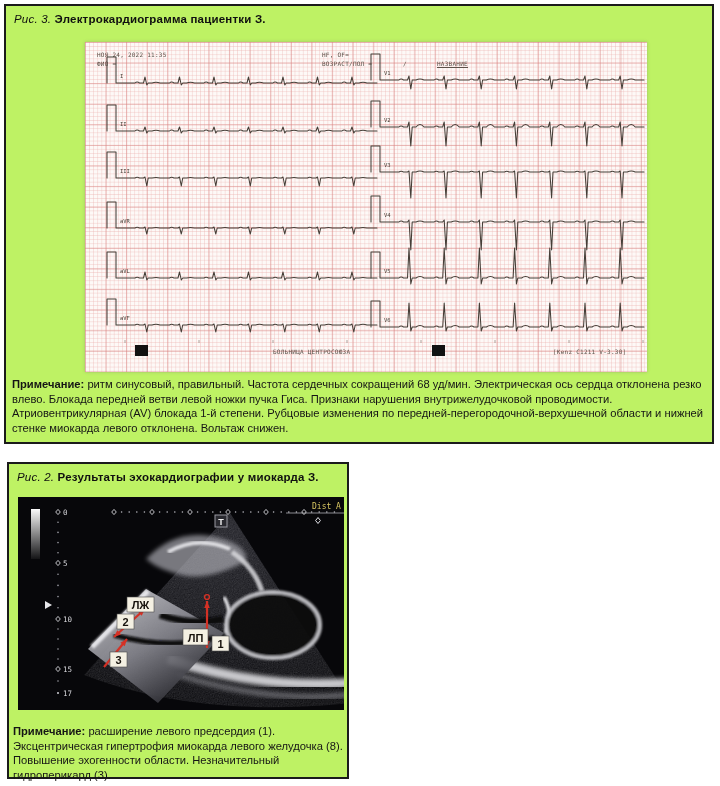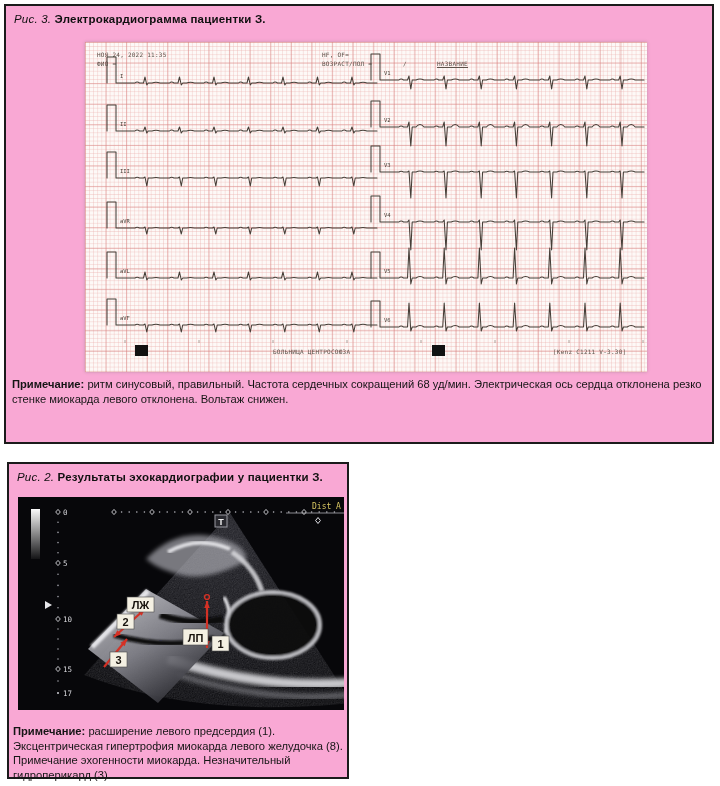--- a/index.html
+++ b/index.html
@@ -1,20 +1,20 @@
 <!DOCTYPE html>
 <html><head>
 <meta charset="utf-8">
 <style>
   html,body{margin:0;padding:0;}
   body{
     width:720px;height:786px;position:relative;background:#ffffff;
     font-family:"Liberation Sans",sans-serif;color:#141414;
   }
-  .panel{position:absolute;background:#f9a8d4;border:2px solid #1b1b1b;}
+  .panel{position:absolute;background:#bef264;border:2px solid #1b1b1b;}
   #panel3{left:4px;top:4px;width:706px;height:436px;}
   #panel4{left:7px;top:462px;width:338px;height:313px;}
   .caption{position:absolute;left:8px;top:7px;font-size:11.5px;letter-spacing:.2px;color:#101010;white-space:nowrap;}
   .cap-label{font-style:italic;font-weight:500;}
   .cap-title{font-weight:700;}
   
   #ecgPaper{
     position:absolute;left:79px;top:36px;width:562px;height:330px;
     background-color:#fdf9f7;
     background-image:
@@ -92,28 +92,30 @@
       </svg>
 
     <div class="mtext" style="left:188px;top:306px;">БОЛЬНИЦА ЦЕНТРОСОЮЗА</div>
     <div class="mtext" style="left:468px;top:306px;">[Kenz C1211 V-3.30]</div>
     <div class="sq" style="left:50px;top:303px;"></div>
     <div class="sq" style="left:347px;top:303px;"></div>
   </div>
 
   <div class="note" style="left:6px;top:371px;width:696px;">
     <div class="nline"><b>Примечание:</b> <span>ритм синусовый, правильный. Частота сердечных сокращений 68 уд/мин. Электрическая ось сердца отклонена резко</span></div>
+    <div class="nline">влево. Блокада передней ветви левой ножки пучка Гиса. Признаки нарушения внутрижелудочковой проводимости.</div>
+    <div class="nline">Атриовентрикулярная (AV) блокада 1-й степени. Рубцовые изменения по передней-перегородочной-верхушечной области и нижней</div>
     <div class="nline">стенке миокарда левого отклонена. Вольтаж снижен.</div>
   </div>
 </div>
 
 <div class="panel" id="panel4">
   <div class="caption">
     <span class="cap-label">Рис. 2.</span>
-    <span class="cap-title">Результаты эхокардиографии у пациентки З.</span>
+    <span class="cap-title">Результаты эхокардиографии у миокарда З.</span>
   </div>
 
   <div id="echoWrap">
     <svg id="echoSvg" width="326" height="213" viewBox="0 0 326 213">
       <defs>
         <linearGradient id="grayBar" x1="0" y1="0" x2="0" y2="1">
           <stop offset="0" stop-color="#fafafa"></stop>
             <stop offset="1" stop-color="#141416"></stop>
         </linearGradient>
         <radialGradient id="fanGrad" cx="0.55" cy="0.1" r="1">
@@ -239,16 +241,16 @@
           <text x="177.5" y="144.5" text-anchor="middle" font-size="11" font-weight="bold" fill="#17120d" font-family="Liberation Sans, sans-serif">ЛП</text>
           <rect x="194" y="139" width="17" height="15" fill="#f4f0e3" stroke="#4a4a4a" stroke-width="0.6"></rect>
           <text x="202.5" y="150.5" text-anchor="middle" font-size="11" font-weight="bold" fill="#17120d" font-family="Liberation Sans, sans-serif">1</text>
         </g>
     </svg>
   </div>
 
   <div class="note" style="left:4px;top:252px;width:330px;margin-top:8px;">
     <div class="nline"><b>Примечание:</b> <span>расширение левого предсердия (1).</span></div>
     <div class="nline">Эксцентрическая гипертрофия миокарда левого желудочка (8).</div>
-    <div class="nline">Примечание эхогенности миокарда. Незначительный</div>
+    <div class="nline">Повышение эхогенности области. Незначительный</div>
     <div class="nline">гидроперикард (3).</div>
   </div>
 </div>
 
 </body></html>

